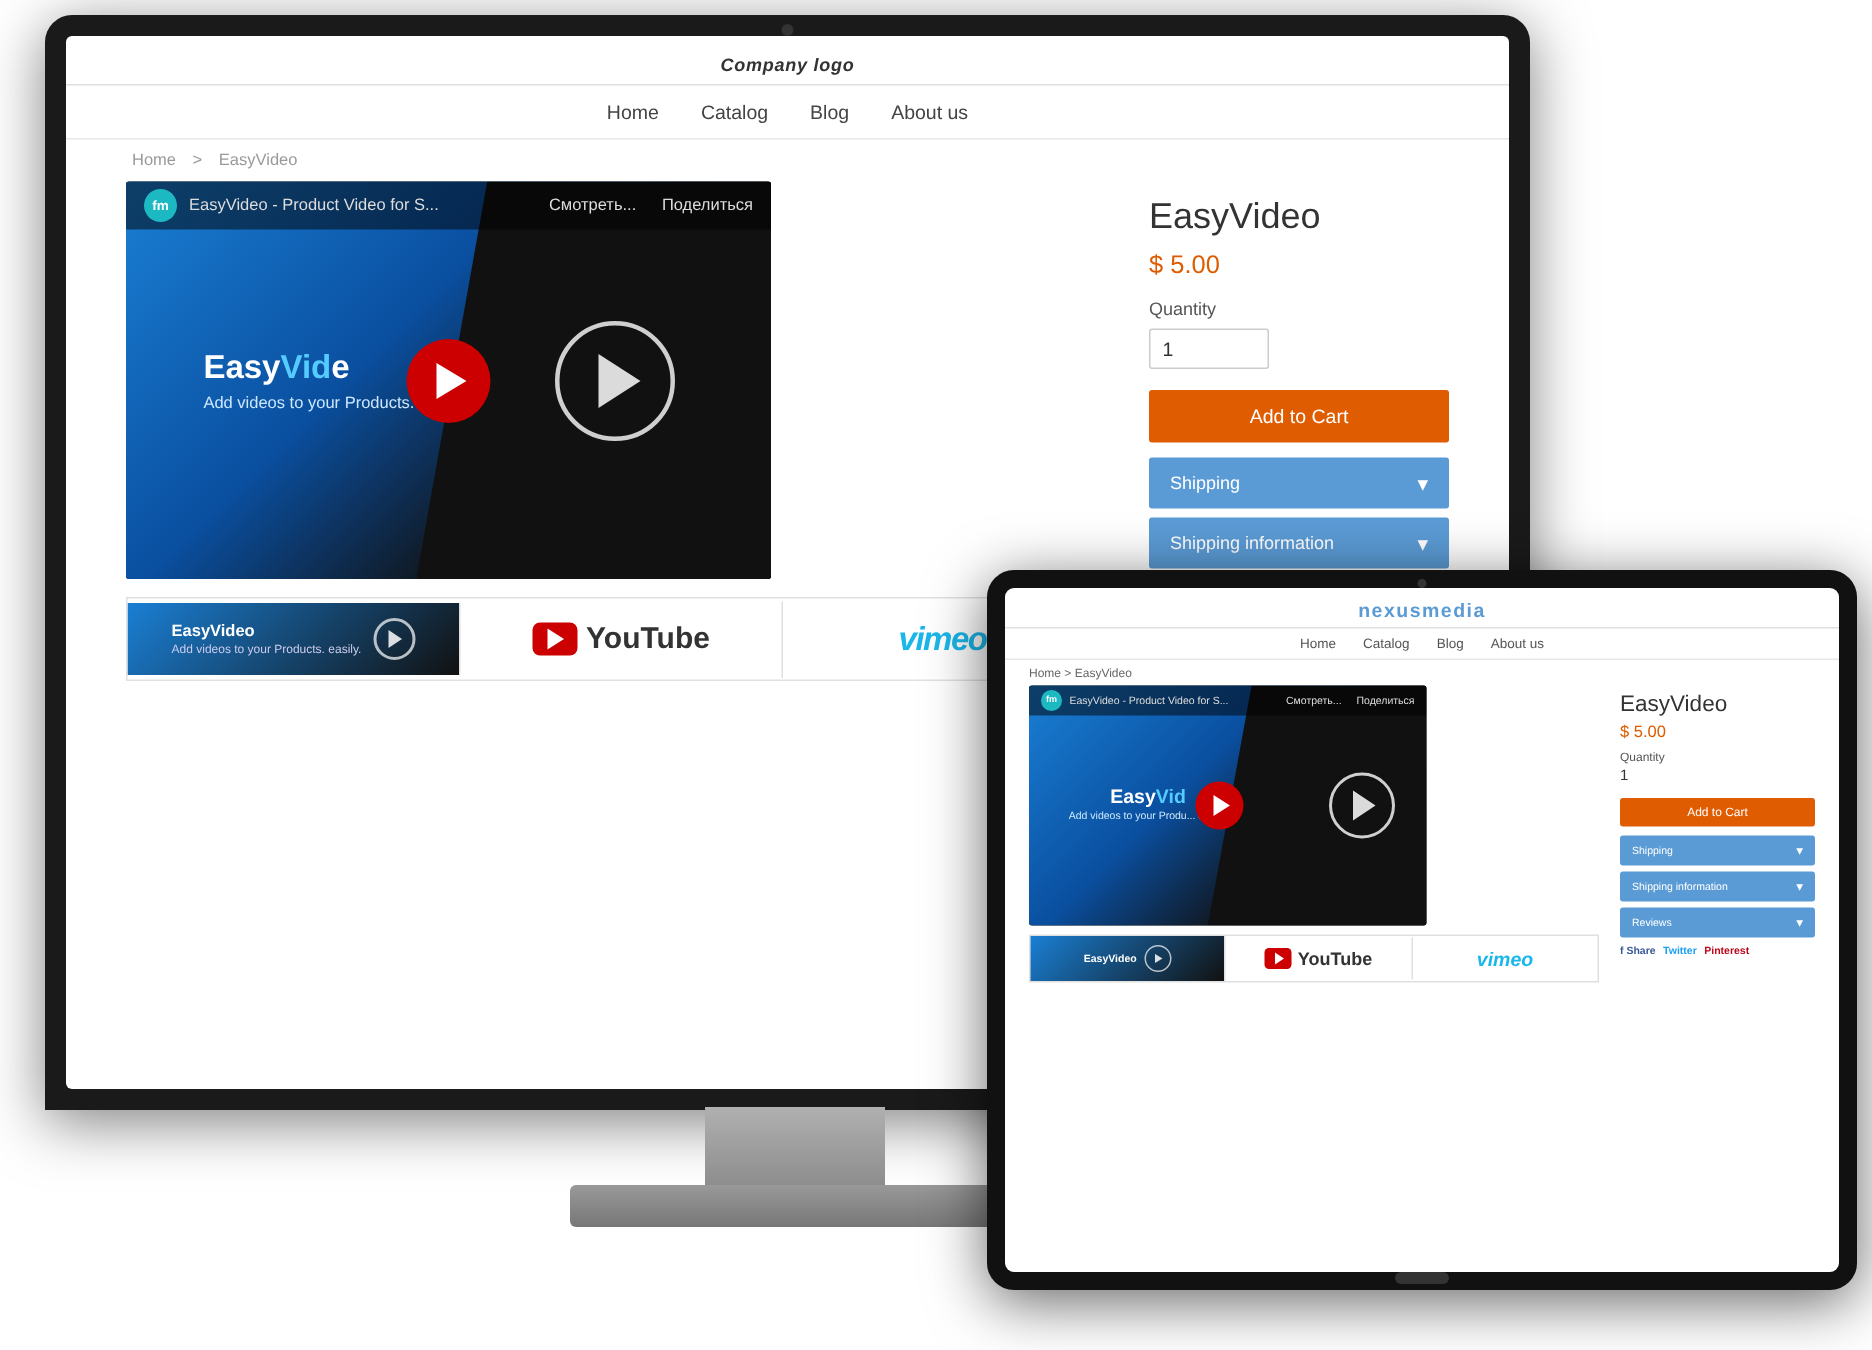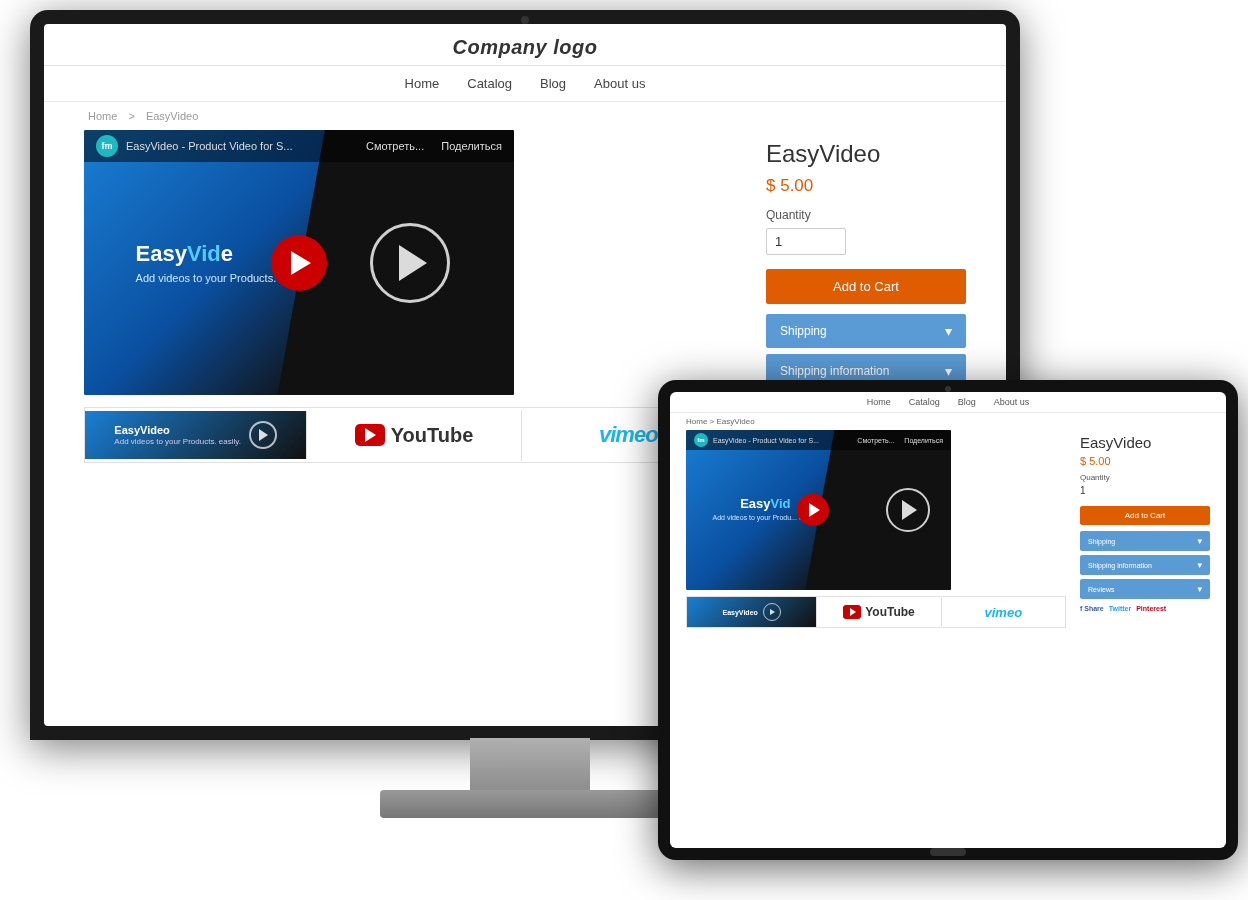--- a/index.html
+++ b/index.html
@@ -73,21 +73,21 @@
     }
 
     
     .screen-header {
       border-bottom: 1px solid #e0e0e0;
       padding: 12px 0 6px;
       text-align: center;
     }
 
     .screen-logo {
-      font-size: 20px;
+      font-size: 12px;
       font-style: italic;
       color: #333;
       font-weight: bold;
       letter-spacing: 0.5px;
     }
 
     .screen-nav {
       display: flex;
       justify-content: center;
       gap: 28px;
@@ -889,20 +889,23 @@
     </div>
 
     <div class="monitor-stand-neck"></div>
     <div class="monitor-stand-base"></div>
   </div>
 
   <div class="tablet">
     <div class="tablet-cam"></div>
     <div class="tablet-screen">
 
+      <div class="tablet-header">
+        <div class="tablet-logo">nexusmedia</div>
+      </div>
 
       <div class="tablet-nav">
         <span>Home</span>
         <span>Catalog</span>
         <span>Blog</span>
         <span>About us</span>
       </div>
 
       <div class="tablet-breadcrumb">
         <span>Home</span>

